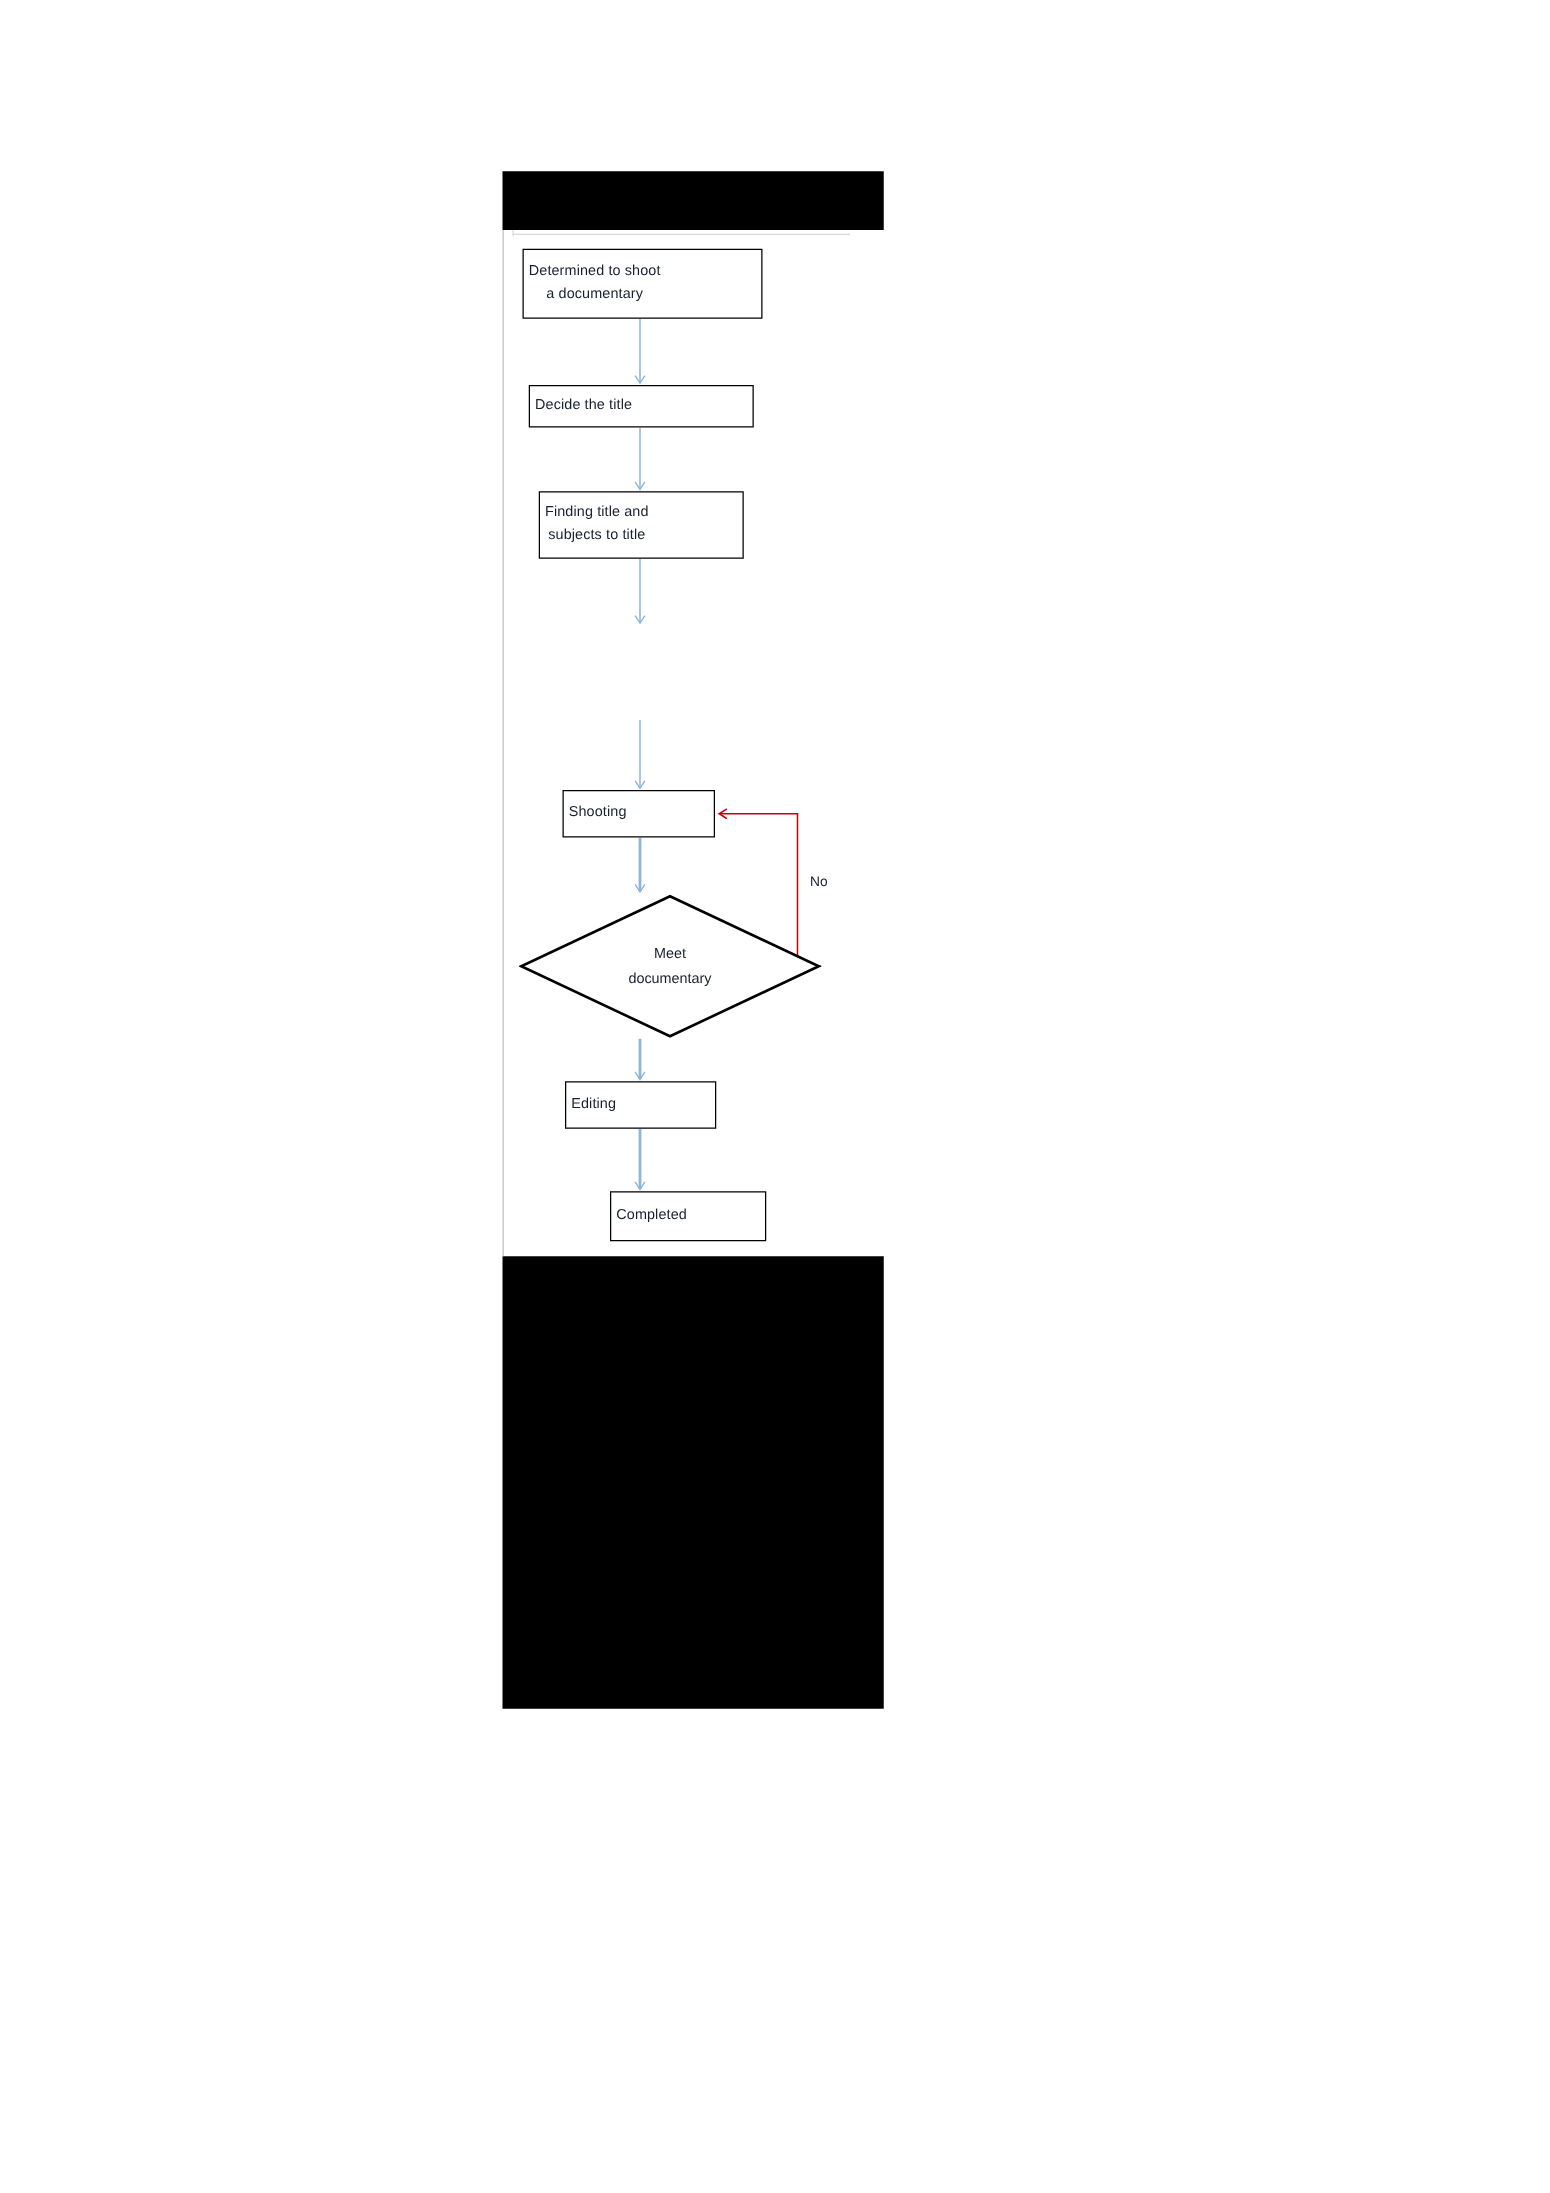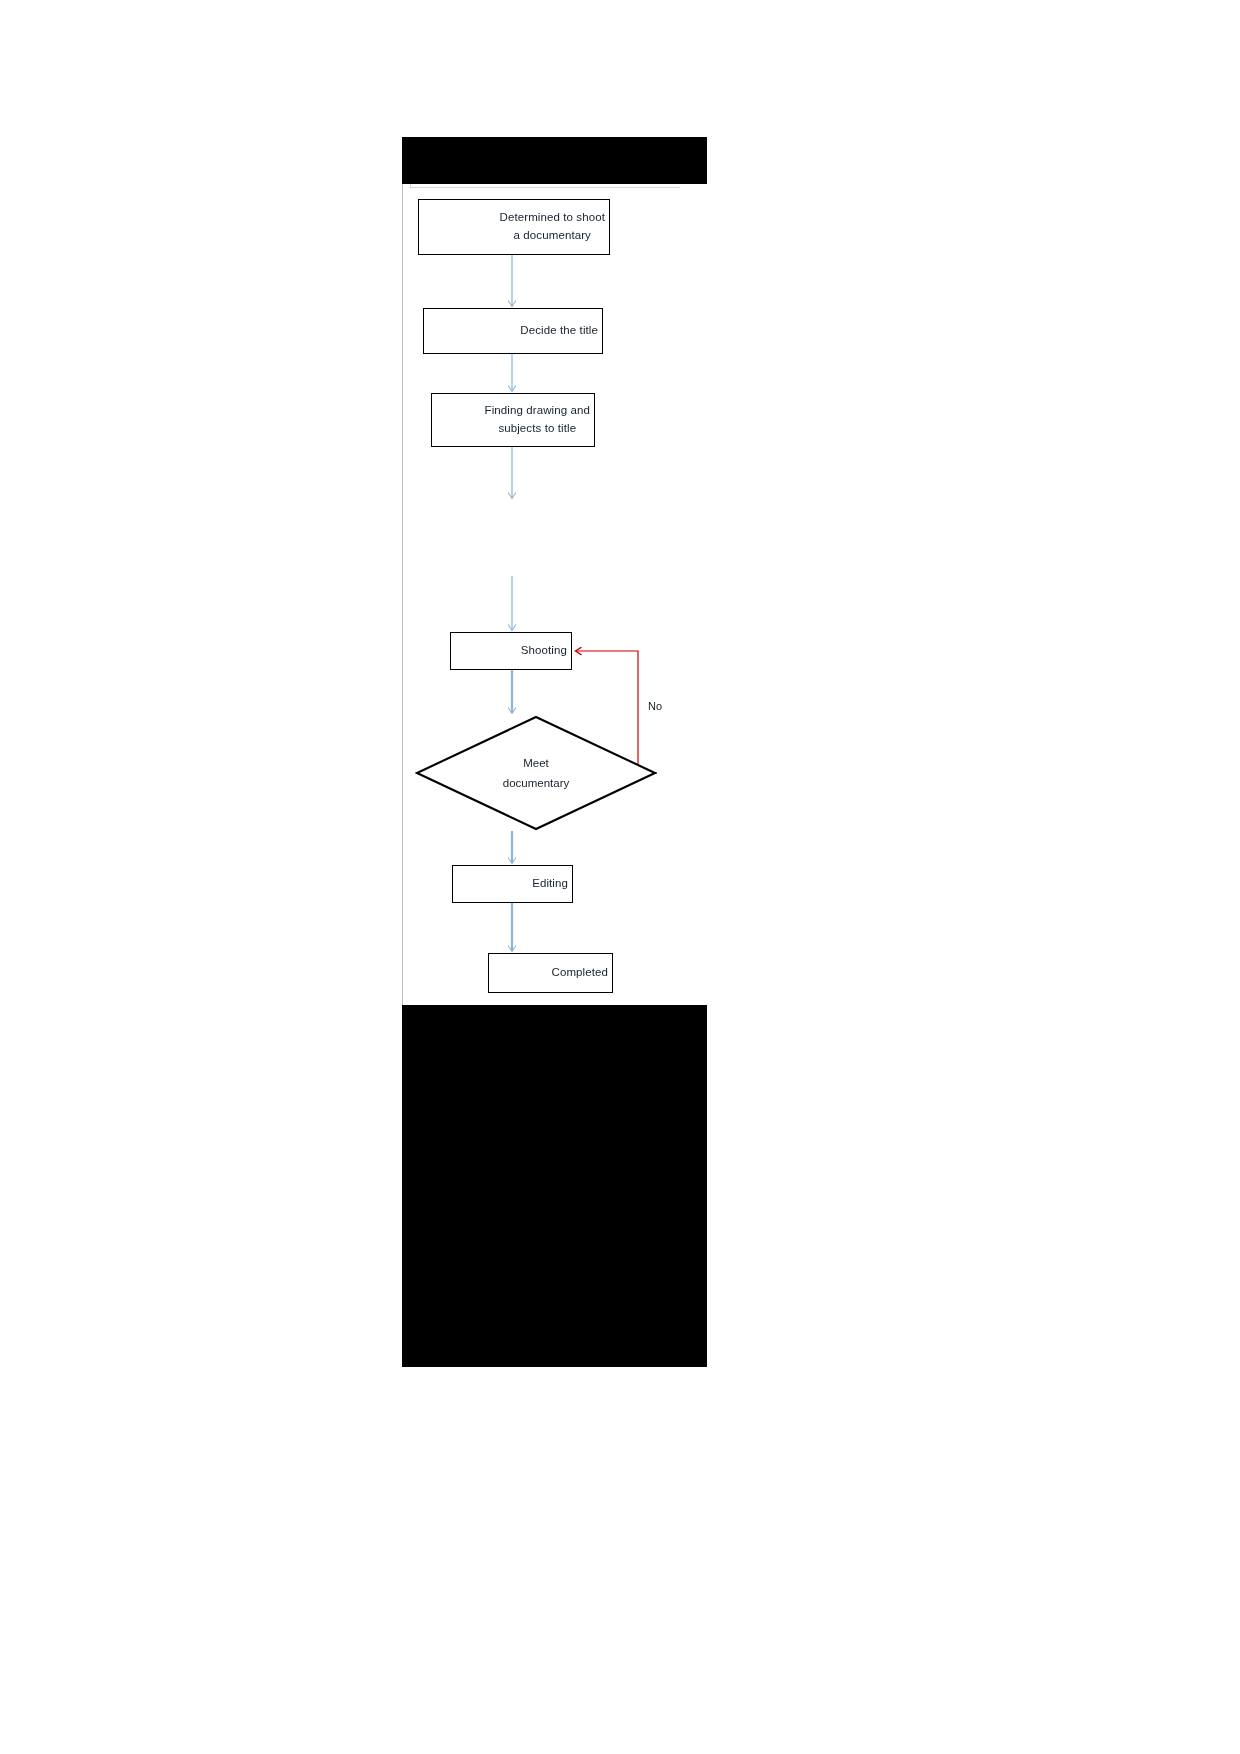--- a/index.html
+++ b/index.html
@@ -60,31 +60,31 @@
   }
 
   
   .node {
     position: absolute;
     box-sizing: border-box;
     border: 1px solid #000000;
     background: #ffffff;
     display: flex;
     align-items: center;
-    justify-content: flex-end;
+    justify-content: flex-start;
     text-align: center;
     color: #16212e;
     font-size: 11.5px;
     line-height: 1.55;
     letter-spacing: 0.1px;
     padding: 2px 4px;
   }
 
   #node-determined   { left: 16px;  top: 62px;  width: 192px; height: 56px; }
-  #node-title        { left: 21px;  top: 171px; width: 180px; height: 46px; }
+  #node-title        { left: 21px;  top: 171px; width: 180px; height: 34px; }
   #node-finding      { left: 29px;  top: 256px; width: 164px; height: 54px; }
   #node-writing      { left: 26px;  top: 363px; width: 170px; height: 76px; }
   #node-shooting     { left: 48px;  top: 495px; width: 122px; height: 38px; }
   #node-editing      { left: 50px;  top: 728px; width: 121px; height: 38px; }
   #node-completed    { left: 49px;  top: 816px; width: 125px; height: 40px; margin-left: 37px; }
 
   
   #node-decision {
     position: absolute;
     left: 13px;
@@ -174,21 +174,21 @@
         <span>a documentary</span>
       </span>
     </div>
 
     <div id="node-title" class="node">
       <span>Decide the title</span>
     </div>
 
     <div id="node-finding" class="node">
       <span>
-        <span>Finding drawing and</span><br>
+        <span>Finding title and</span><br>
         <span>subjects to title</span>
       </span>
     </div>
 
 
     <div id="node-shooting" class="node">
       <span>Shooting</span>
     </div>
 
     <div id="node-decision">

